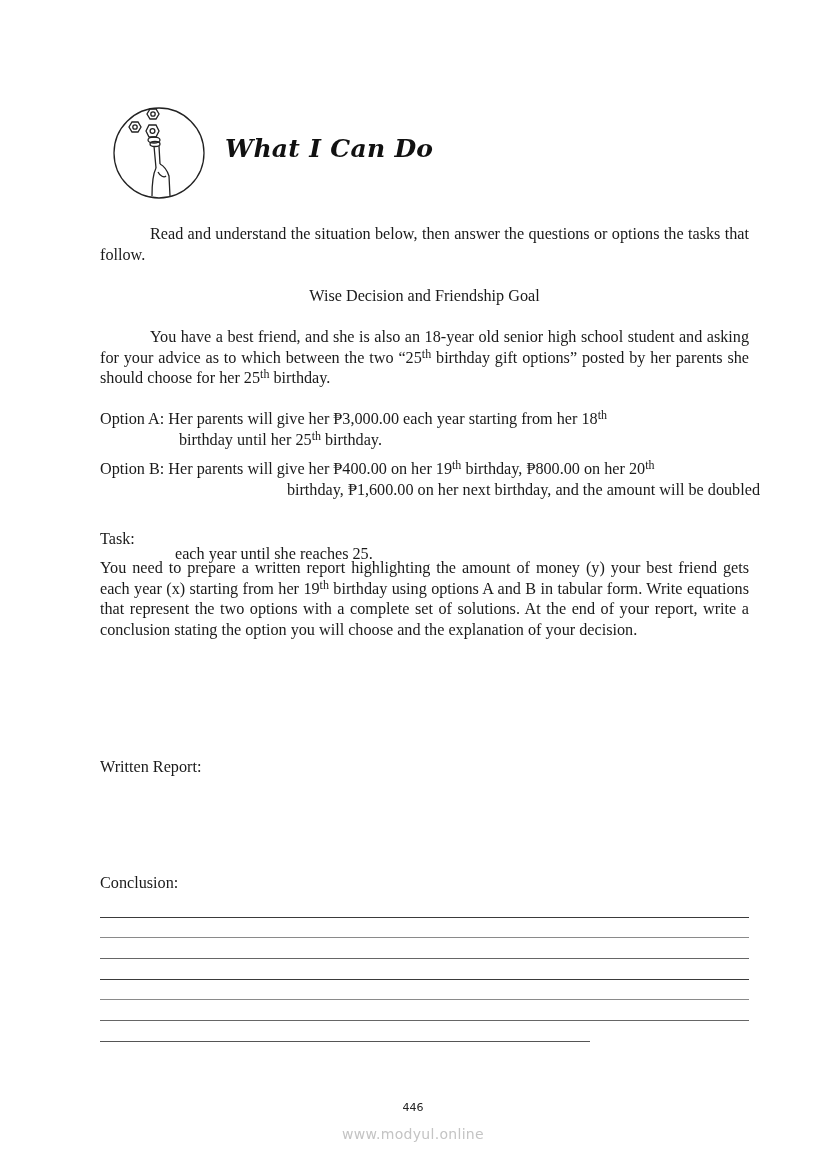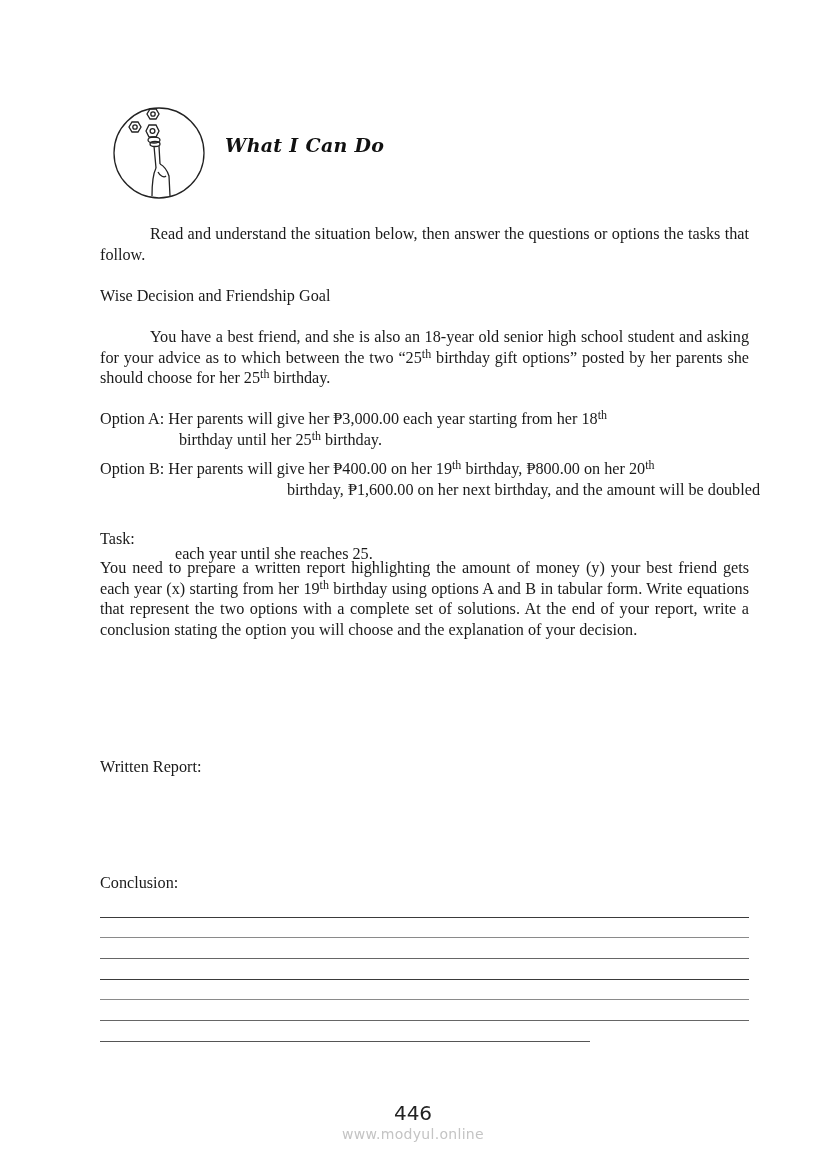--- a/index.html
+++ b/index.html
@@ -4,34 +4,34 @@
 <style>
   html, body { margin: 0; padding: 0; background: #ffffff; }
   body {
     width: 826px; height: 1169px; position: relative; overflow: hidden;
     font-family: "DejaVu Serif", "Liberation Serif", serif;
     color: #1a1a1a;
   }
   .abs { position: absolute; }
   .icon-wrap { left: 112px; top: 106px; width: 94px; height: 94px; }
   .title {
-    left: 225px; top: 134px; font-size: 19px; font-weight: bold; font-style: italic;
+    left: 225px; top: 134px; font-size: 25px; font-weight: bold; font-style: italic;
     font-family: "DejaVu Serif", serif; color: #111; letter-spacing: 0.3px;
   }
   .para {
     left: 100px; width: 649px; font-size: 14.6px; line-height: 20.5px;
     text-align: justify; font-family: "Liberation Serif", "DejaVu Serif", serif;
     font-size: 16.2px;
   }
   .indent { text-indent: 50px; }
-  .center { }
+  .center { text-align: center; }
   sup { font-size: 12px; vertical-align: 5px; line-height: 0; }
   .opt { left: 100px; width: 660px; font-family: "Liberation Serif", serif; font-size: 16.2px; line-height: 20.5px; }
   .line { left: 100px; height: 0; border-top: 1.3px solid #3a3a3a; }
-  .pagenum { left: 0; width: 826px; text-align: center; top: 1101px; font-family: "DejaVu Sans", sans-serif; font-size: 20px; color: #222; }
+  .pagenum { left: 0; width: 826px; text-align: center; top: 1101px; font-family: "DejaVu Sans", sans-serif; font-size: 11px; color: #222; }
   .watermark { left: 0; width: 826px; text-align: center; top: 1126px; font-family: "DejaVu Sans", sans-serif; font-size: 14px; color: #c4c4c4; letter-spacing: 0.3px; }
 </style>
 </head>
 <body>
 
 <div class="abs icon-wrap">
   <svg width="94" height="94" viewBox="0 0 94 94" fill="none" stroke="#222" stroke-width="1.3">
     <circle cx="47" cy="47" r="45"></circle>
 
     <polygon points="38,3 44,3 47,8 44,13 38,13 35,8"></polygon>

